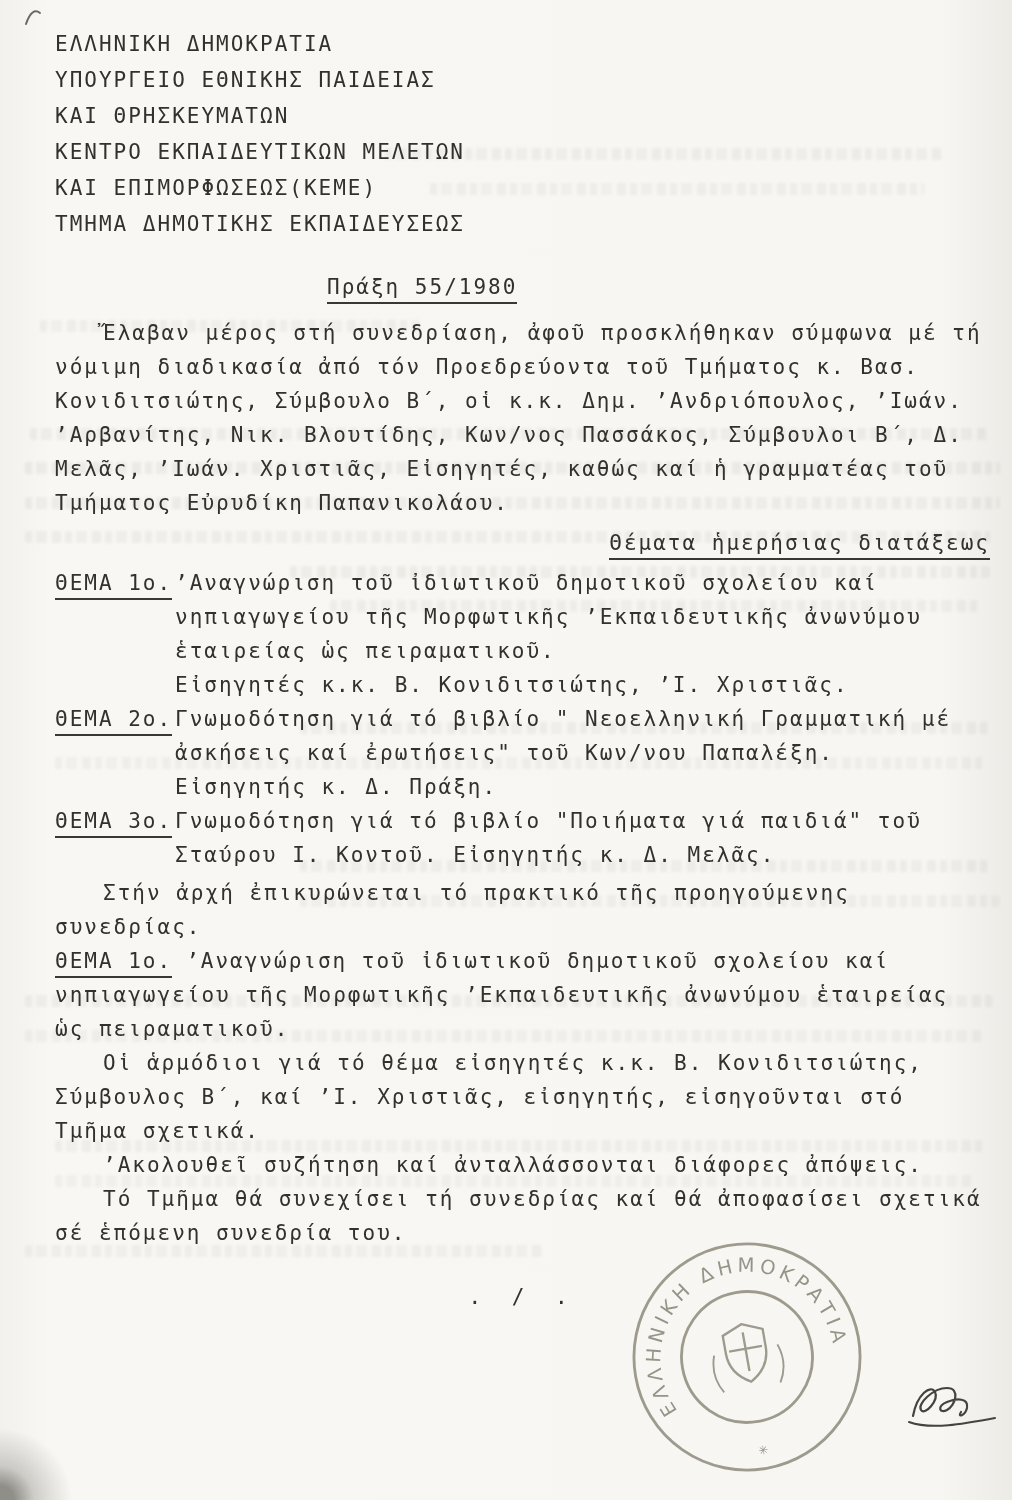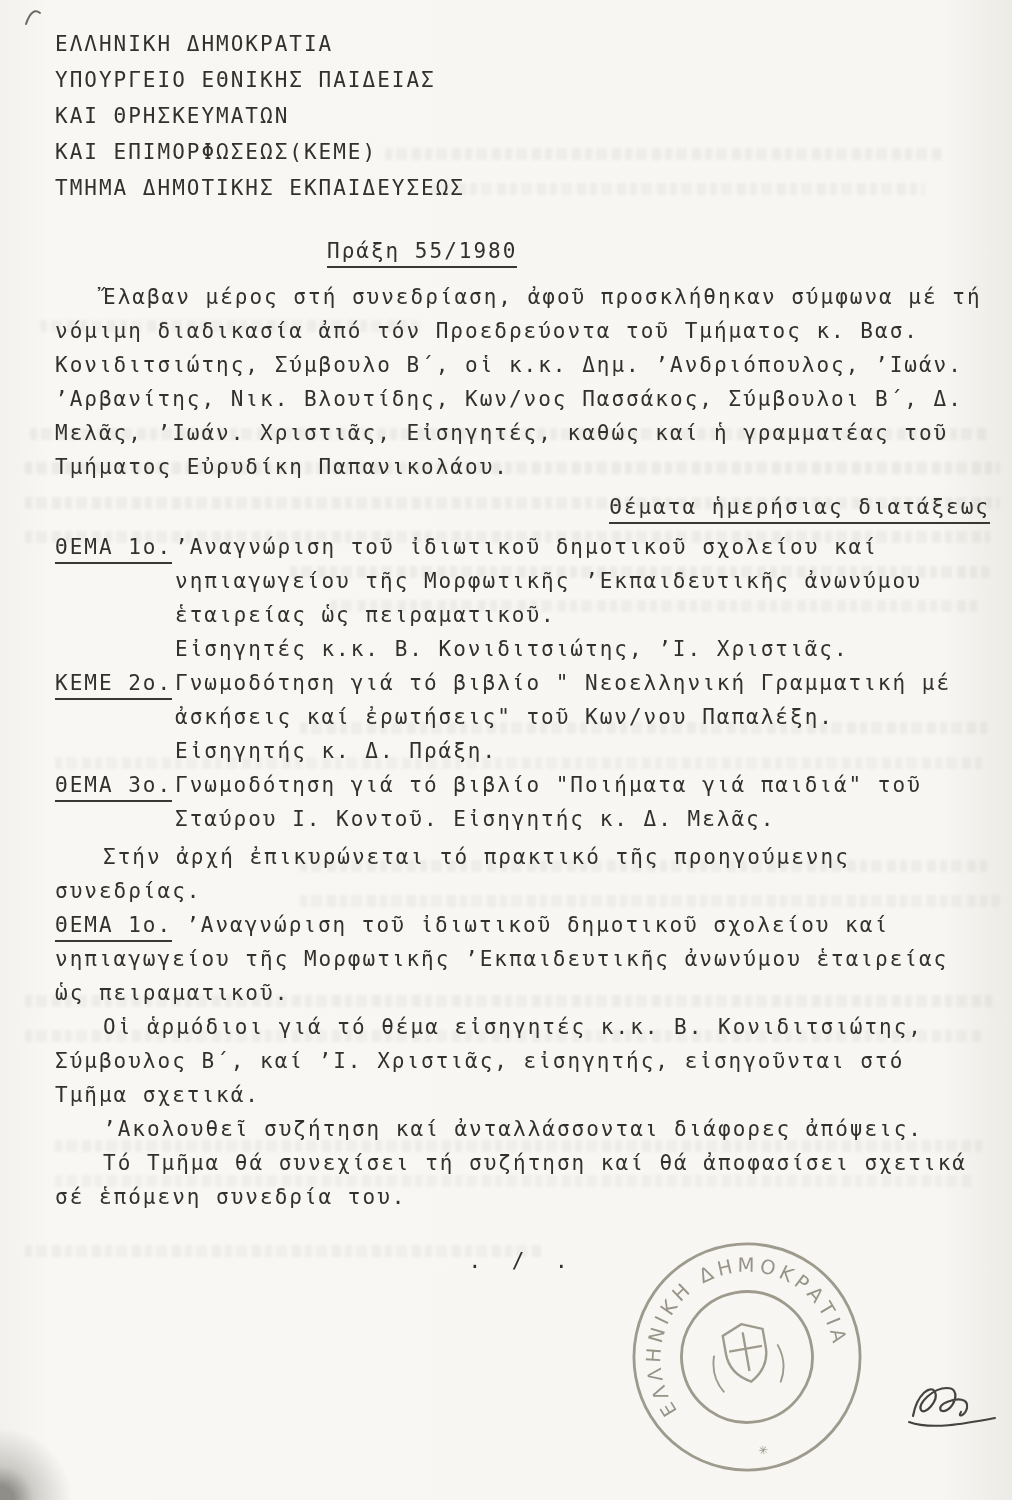--- a/index.html
+++ b/index.html
@@ -90,20 +90,21 @@
 <svg class="corner-mark" viewBox="0 0 24 26">
   <path d="M4,20 C8,8 13,5 18,9" fill="none" stroke="#6b6960" stroke-width="2" stroke-linecap="round"></path>
 </svg>
 
 <div class="doc">
 
   <header class="letterhead">
     <div>ΕΛΛΗΝΙΚΗ ΔΗΜΟΚΡΑΤΙΑ</div>
     <div>ΥΠΟΥΡΓΕΙΟ ΕΘΝΙΚΗΣ ΠΑΙΔΕΙΑΣ</div>
     <div>ΚΑΙ ΘΡΗΣΚΕΥΜΑΤΩΝ</div>
+    <div>ΚΕΝΤΡΟ ΕΚΠΑΙΔΕΥΤΙΚΩΝ ΜΕΛΕΤΩΝ</div>
     <div>ΚΑΙ ΕΠΙΜΟΡΦΩΣΕΩΣ(ΚΕΜΕ)</div>
     <div>ΤΜΗΜΑ ΔΗΜΟΤΙΚΗΣ ΕΚΠΑΙΔΕΥΣΕΩΣ</div>
   </header>
 
   <div class="title-row">
     <span class="underline">Πράξη 55/1980</span>
   </div>
 
   <p class="indent">Ἔλαβαν μέρος στή συνεδρίαση, ἀφοῦ προσκλήθηκαν σύμφωνα μέ τή νόμιμη διαδικασία ἀπό τόν Προεδρεύοντα τοῦ Τμήματος κ. Βασ. Κονιδιτσιώτης, Σύμβουλο Β´, οἱ κ.κ. Δημ. ’Ανδριόπουλος, ’Ιωάν. ’Αρβανίτης, Νικ. Βλουτίδης, Κων/νος Πασσάκος, Σύμβουλοι Β´, Δ. Μελᾶς, ’Ιωάν. Χριστιᾶς, Εἰσηγητές, καθώς καί ἡ γραμματέας τοῦ Τμήματος Εὐρυδίκη Παπανικολάου.</p>
 
@@ -113,21 +114,21 @@
 
   <div class="agenda-item">
     <div class="agenda-label"><span class="underline">ΘΕΜΑ 1ο.</span></div>
     <div class="agenda-body">
       <div>’Αναγνώριση τοῦ ἰδιωτικοῦ δημοτικοῦ σχολείου καί νηπιαγωγείου τῆς Μορφωτικῆς ’Εκπαιδευτικῆς ἀνωνύμου ἑταιρείας ὡς πειραματικοῦ.</div>
       <div>Εἰσηγητές κ.κ. Β. Κονιδιτσιώτης, ’Ι. Χριστιᾶς.</div>
     </div>
   </div>
 
   <div class="agenda-item">
-    <div class="agenda-label"><span class="underline">ΚΕΜΕ 2ο.</span></div>
+    <div class="agenda-label"><span class="underline">ΘΕΜΑ 2ο.</span></div>
     <div class="agenda-body">
       <div>Γνωμοδότηση γιά τό βιβλίο " Νεοελληνική Γραμματική μέ ἀσκήσεις καί ἐρωτήσεις" τοῦ Κων/νου Παπαλέξη.</div>
       <div>Εἰσηγητής κ. Δ. Πράξη.</div>
     </div>
   </div>
 
   <div class="agenda-item">
     <div class="agenda-label"><span class="underline">ΘΕΜΑ 3ο.</span></div>
     <div class="agenda-body">
       <div>Γνωμοδότηση γιά τό βιβλίο "Ποιήματα γιά παιδιά" τοῦ Σταύρου Ι. Κοντοῦ. Εἰσηγητής κ. Δ. Μελᾶς.</div>
@@ -135,21 +136,21 @@
   </div>
 
   <p class="indent gap-top">Στήν ἀρχή ἐπικυρώνεται τό πρακτικό τῆς προηγούμενης συνεδρίας.</p>
 
   <p>
     <span class="underline topic-label">ΘΕΜΑ 1ο.</span><span>’Αναγνώριση τοῦ ἰδιωτικοῦ δημοτικοῦ σχολείου καί νηπιαγωγείου τῆς Μορφωτικῆς ’Εκπαιδευτικῆς ἀνωνύμου ἑταιρείας ὡς πειραματικοῦ.</span>
   </p>
 
   <p class="indent">Οἱ ἁρμόδιοι γιά τό θέμα εἰσηγητές κ.κ. Β. Κονιδιτσιώτης, Σύμβουλος Β´, καί ’Ι. Χριστιᾶς, εἰσηγητής, εἰσηγοῦνται στό Τμῆμα σχετικά.</p>
   <p class="indent">’Ακολουθεῖ συζήτηση καί ἀνταλλάσσονται διάφορες ἀπόψεις.</p>
-  <p class="indent">Τό Τμῆμα θά συνεχίσει τή συζήτηση καί θά ἀποφασίσει σχετικά σέ ἑπόμενη συνεδρία του.</p>
+  <p class="indent">Τό Τμῆμα θά συνεχίσει τή συνεδρίας καί θά ἀποφασίσει σχετικά σέ ἑπόμενη συνεδρία του.</p>
 
   <div class="footer-mark">. / .</div>
 </div>
 
 <svg class="stamp" viewBox="0 0 200 200">
   <g fill="none" stroke="#8b8779" stroke-width="2.4">
     <circle cx="100" cy="100" r="95"></circle>
     <circle cx="100" cy="100" r="55"></circle>
   </g>
   <path id="ringPath" d="M 38,140 A 73,73 0 1 1 162,140" fill="none"></path>

